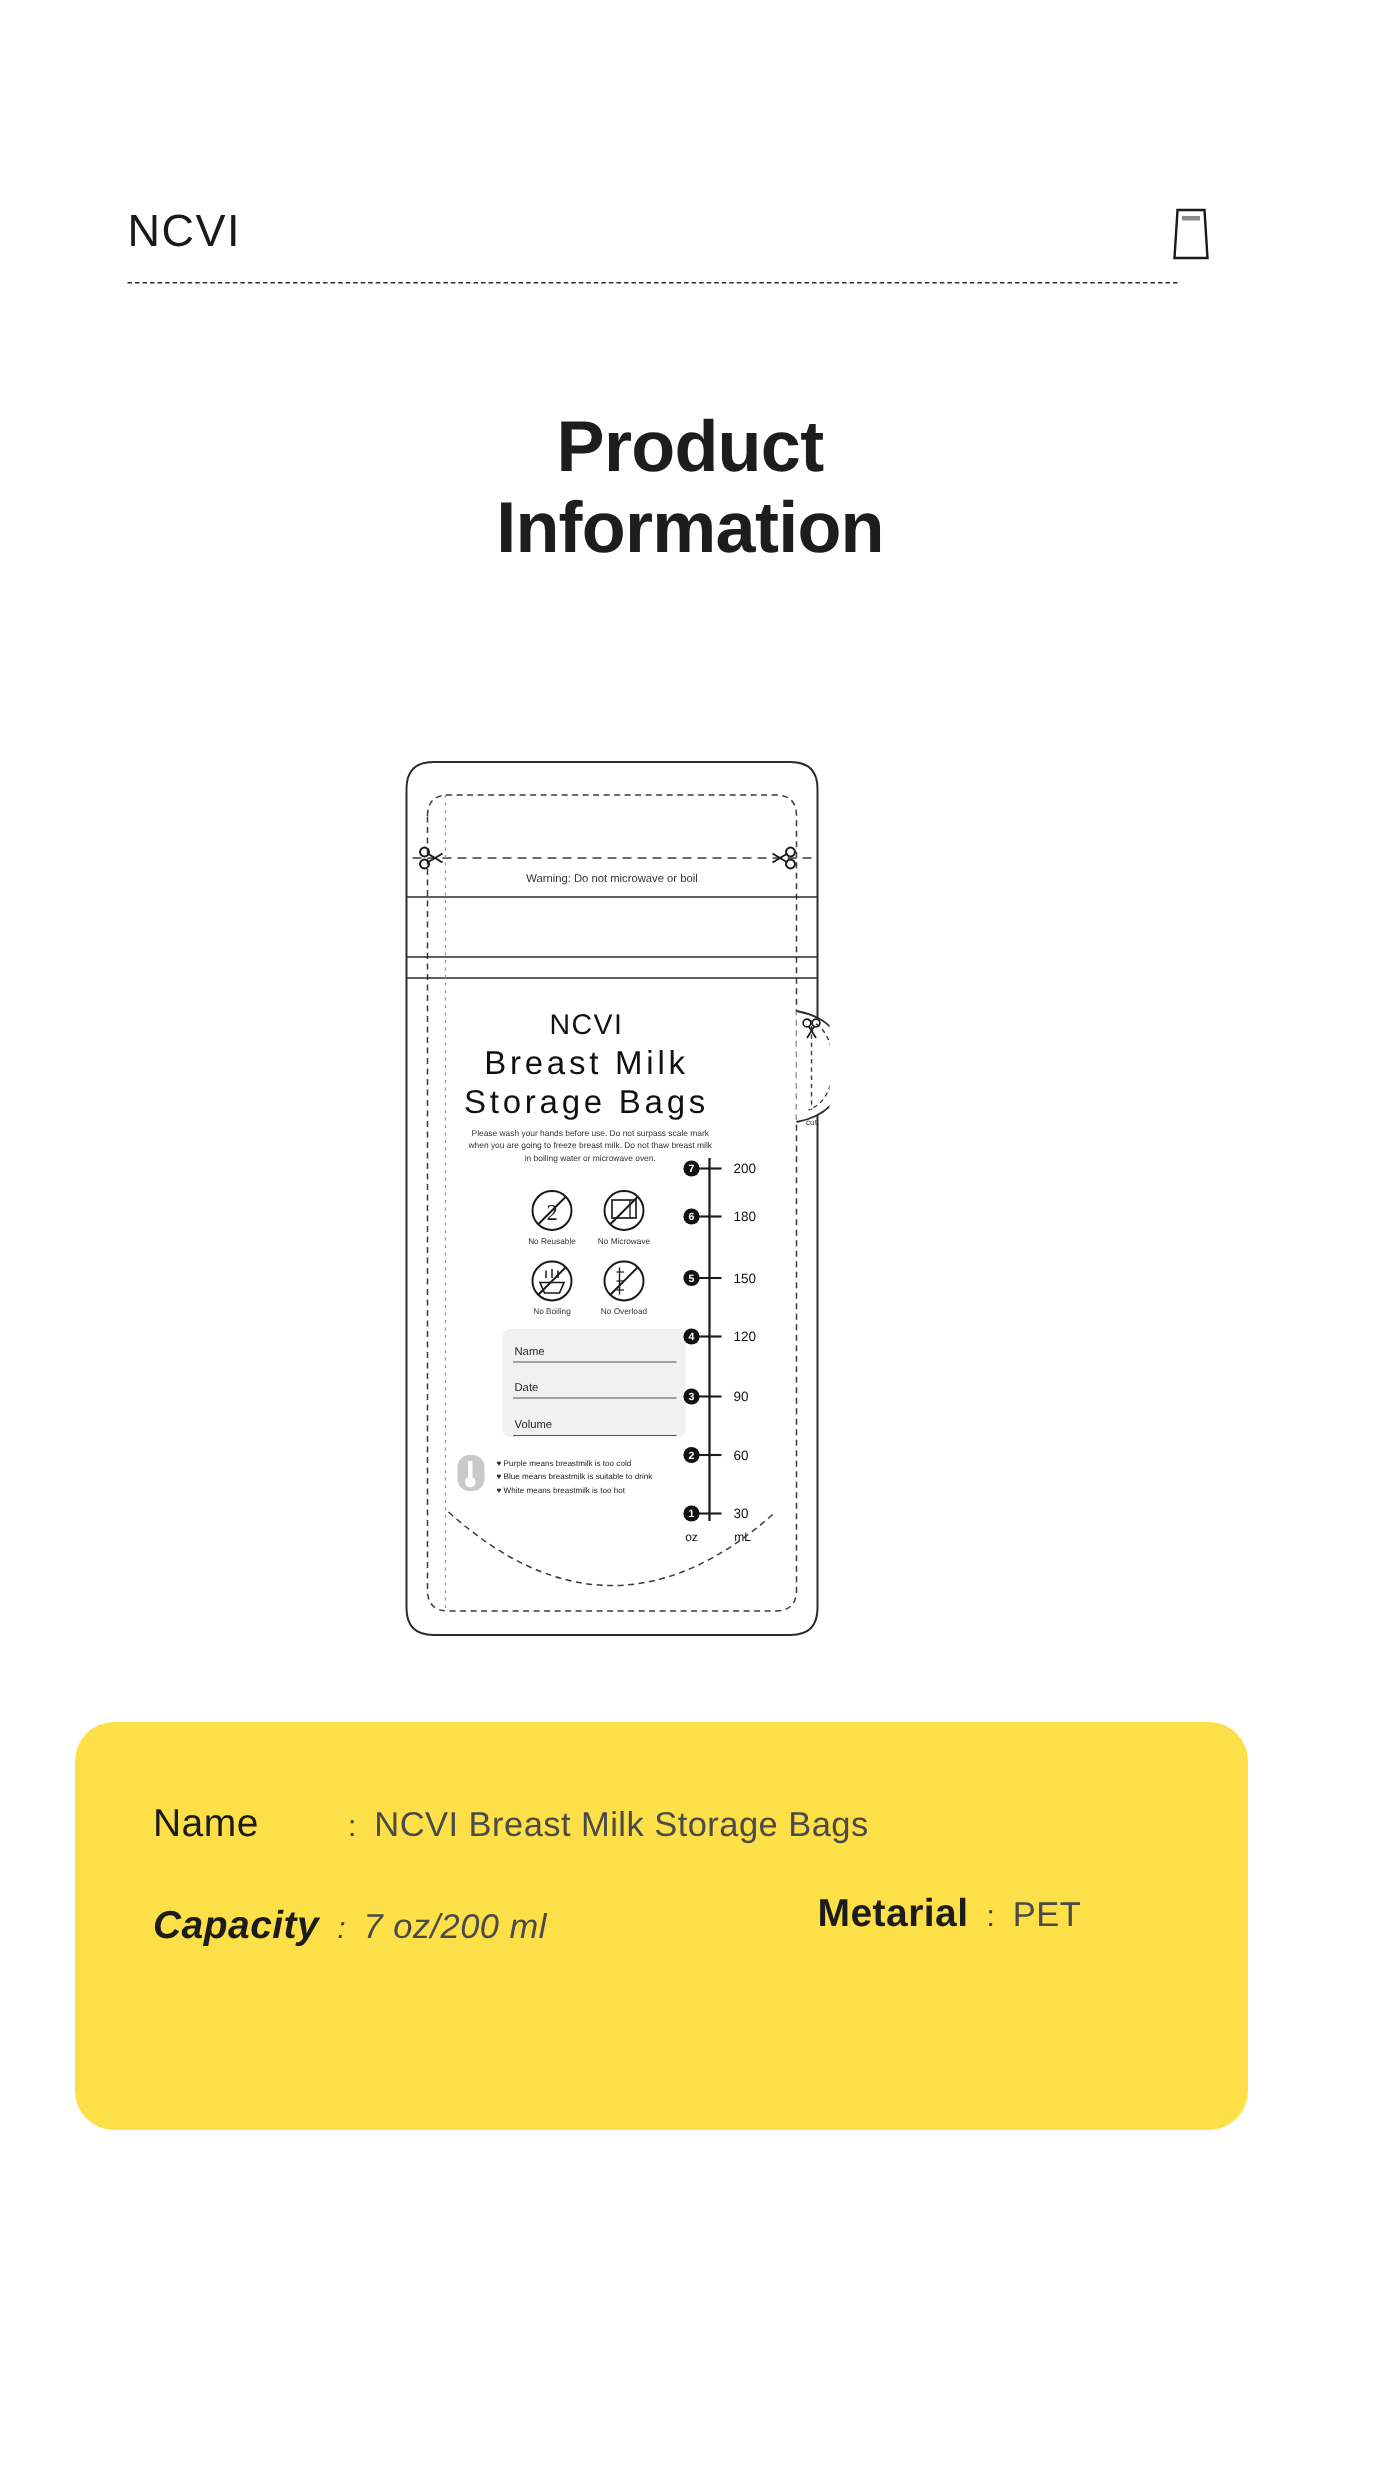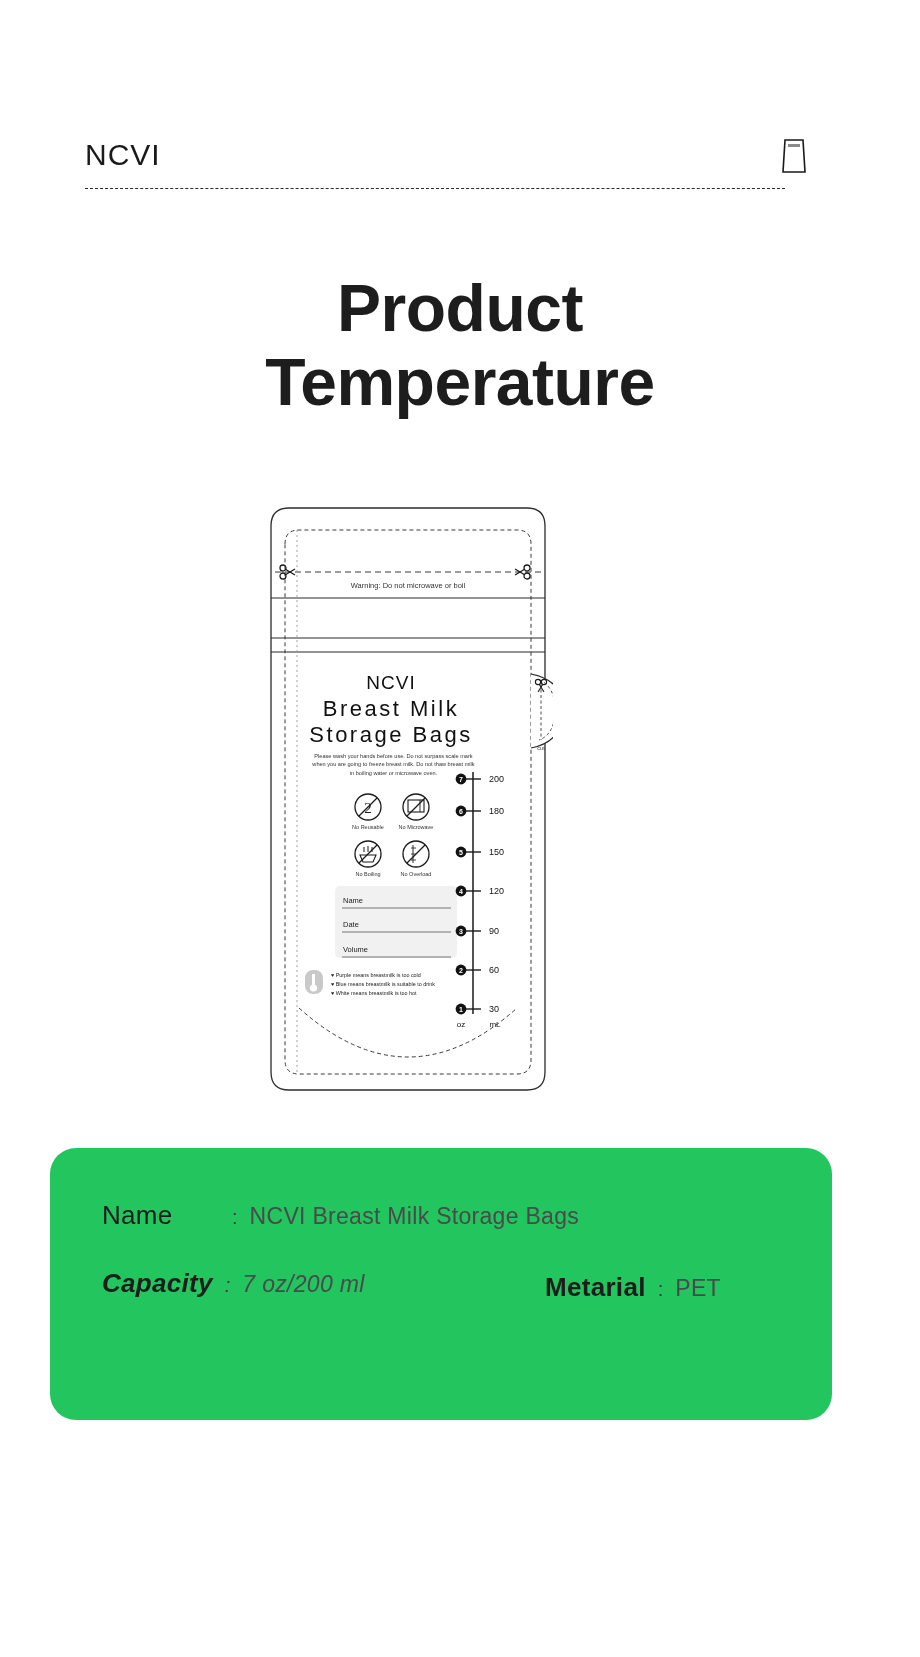--- a/index.html
+++ b/index.html
@@ -27,72 +27,72 @@
   }
   .header-rule {
     position: absolute; left: 0; top: 58px; width: 700px; height: 0;
     border-top: 1.5px dashed #2b2b2b;
   }
 
   
   .title {
     position: absolute; left: 0; top: 272px; width: 920px;
     text-align: center;
-    font-size: 66px; font-weight: 700; line-height: 1.12;
+    font-size: 48px; font-weight: 700; line-height: 1.12;
     letter-spacing: -0.5px; color: #1d1d1d;
   }
 
   
   .bag-wrap {
     position: absolute; left: 263px; top: 504px;
     width: 290px; height: 590px;
   }
 
   
   .info-card {
     position: absolute; left: 50px; top: 1148px;
     width: 782px; height: 272px;
-    background: #22c55e; border-radius: 26px;
+    background: #fde047; border-radius: 26px;
   }
   .info-row { position: absolute; left: 52px; white-space: nowrap; }
   .r1 { top: 52px; }
   .r2 { top: 120px; font-style: italic; }
   .r3 { top: 192px; }
   .lbl {
     font-size: 26px; color: #1c1c1c; letter-spacing: 0.3px;
     display: inline-block; vertical-align: baseline;
   }
   .lbl-bold { font-weight: 700; }
   .colon { font-size: 20px; color: #3a3a3a; display: inline-block; padding: 0 12px; }
   .val {
     font-size: 23px; color: #4a4a4a; letter-spacing: 0.3px;
     display: inline-block; vertical-align: baseline;
   }
-  .mat-group { position: absolute; left: 495px; top: 112px; white-space: nowrap; margin-top: 12px; }
+  .mat-group { position: absolute; left: 495px; top: 112px; white-space: nowrap; }
   .name-lbl { display: inline-block; min-width: 118px; }
 </style>
 </head>
 <body>
 
 <div class="page">
 
   <div class="header">
     <div class="brand">NCVI</div>
 
     <svg class="header-bag-icon" viewBox="0 0 26 36">
       <path d="M4 2 H22 L24 34 H2 Z" fill="#ffffff" stroke="#1a1a1a" stroke-width="1.6"></path>
       <rect x="7" y="6" width="12" height="3" fill="#8a8a8a"></rect>
     </svg>
 
     <div class="header-rule"></div>
   </div>
 
   <div class="title">
     <div>Product</div>
-    <div>Temperature</div>
+    <div>Information</div>
   </div>
 
   <div class="bag-wrap">
     <svg viewBox="0 0 290 590" width="290" height="590">
 
       <path d="M8 22 Q8 4 26 4 H264 Q282 4 282 22 V568 Q282 586 264 586 H26 Q8 586 8 568 Z" fill="#ffffff" stroke="#2b2b2b" stroke-width="1.3"></path>
 
       <path d="M22 40 Q22 26 36 26 H254 Q268 26 268 40 V556 Q268 570 254 570 H36 Q22 570 22 556 Z" fill="none" stroke="#3a3a3a" stroke-width="1" stroke-dasharray="4,3"></path>
 
       <line x1="12" y1="68" x2="278" y2="68" stroke="#3a3a3a" stroke-width="1" stroke-dasharray="6,4"></line>

